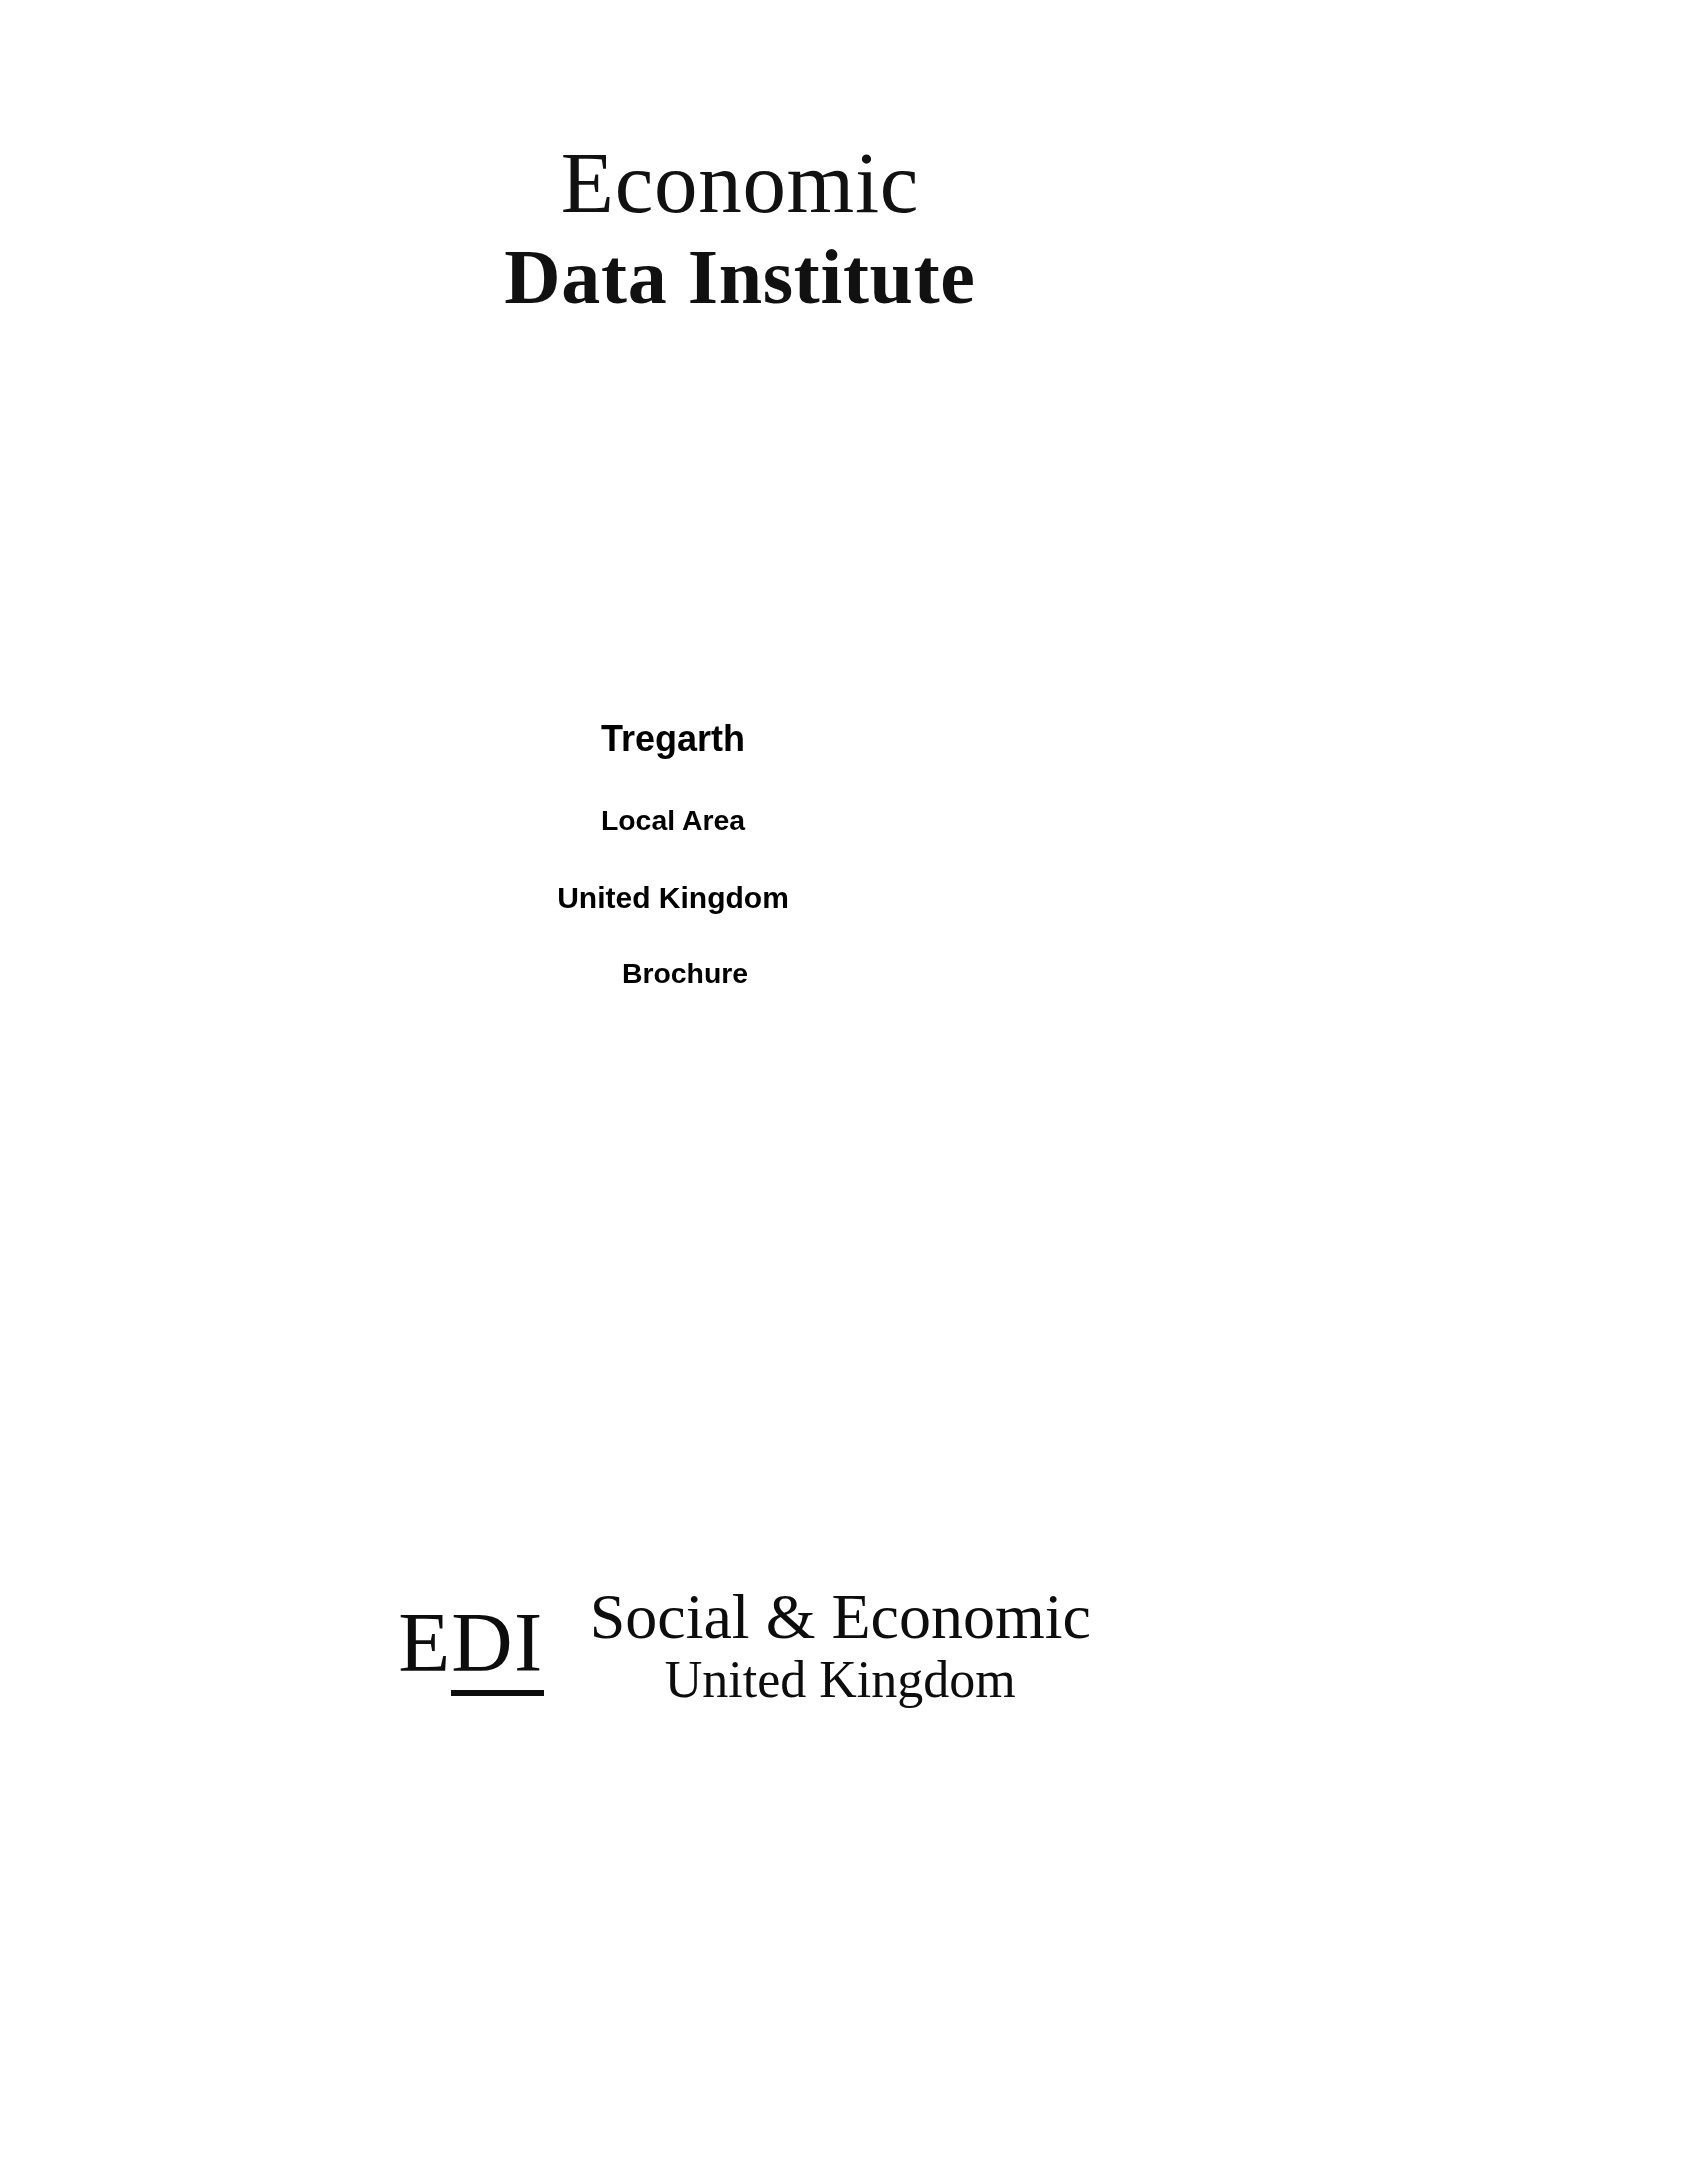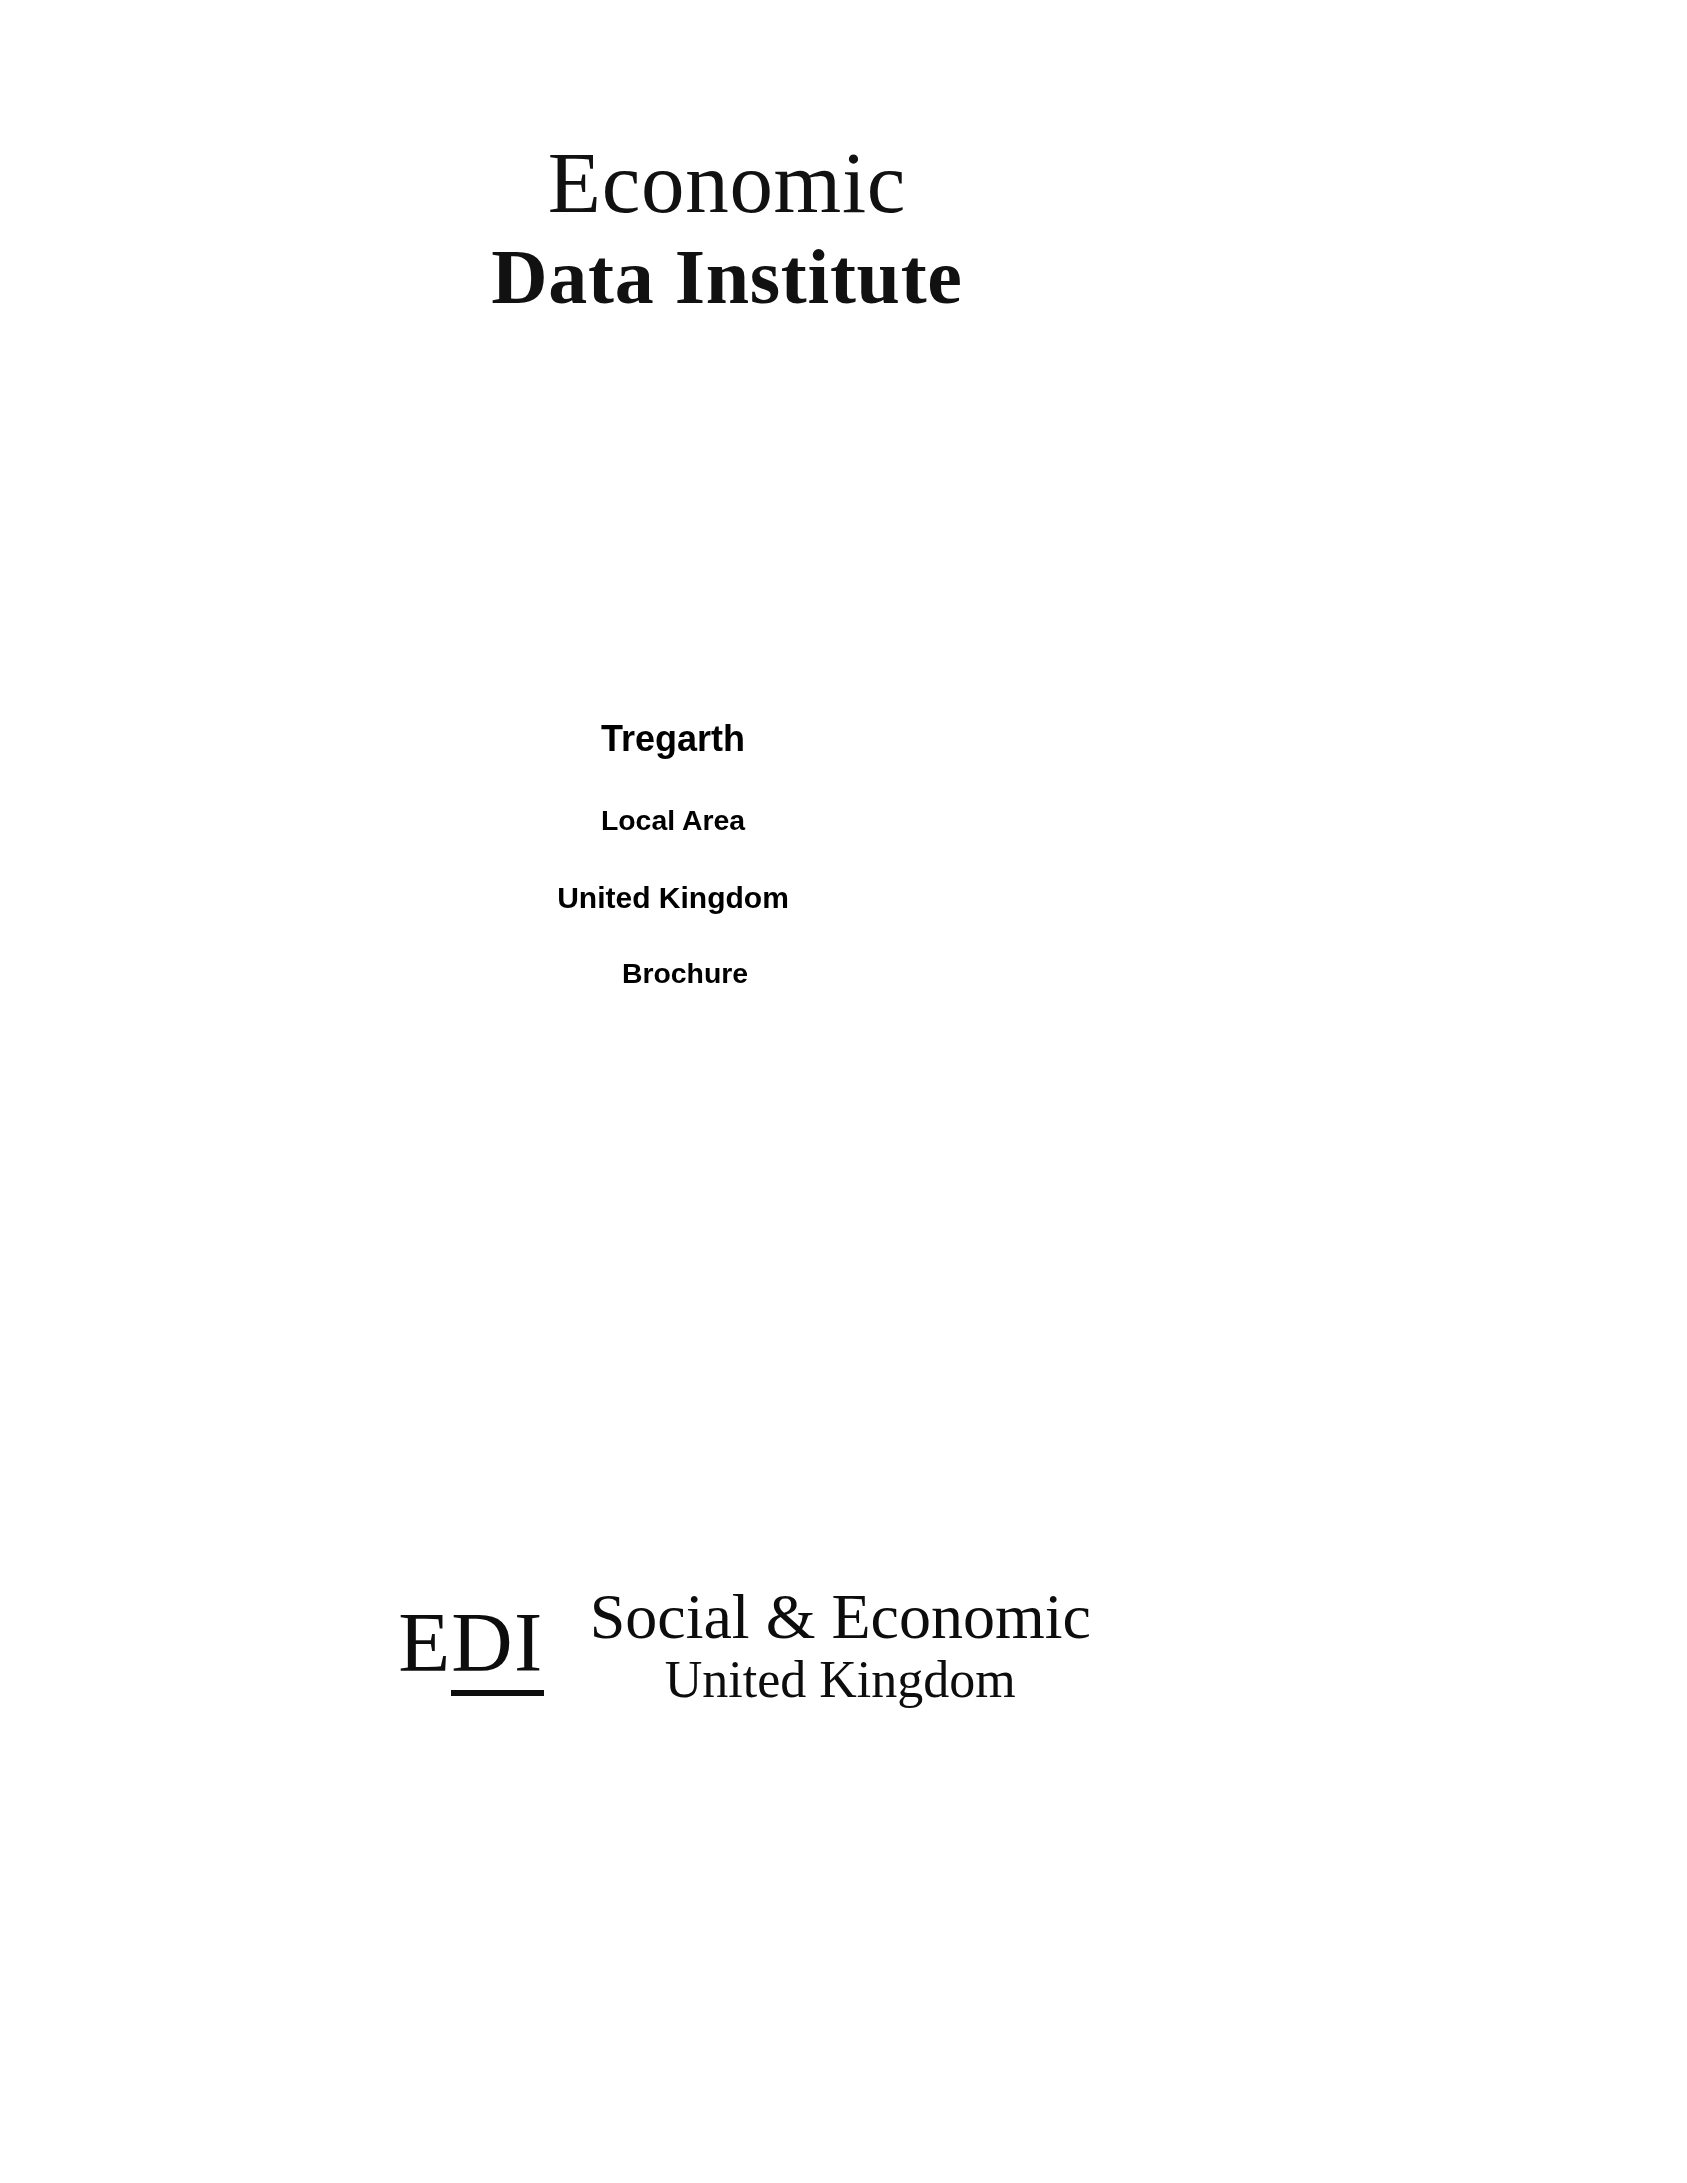--- a/index.html
+++ b/index.html
@@ -26,20 +26,21 @@
   
   .masthead {
     position: absolute;
     top: 139px;
     left: 0;
     width: 1454px;
     text-align: center;
     font-family: "Liberation Serif", serif;
     color: #111111;
     line-height: 1.0;
+    padding-left: 13px;
   }
   .masthead .line1 {
     font-size: 87px;
     letter-spacing: 0.7px;
     display: block;
   }
   .masthead .line2 {
     font-size: 78px;
     letter-spacing: 0.7px;
     display: block;

